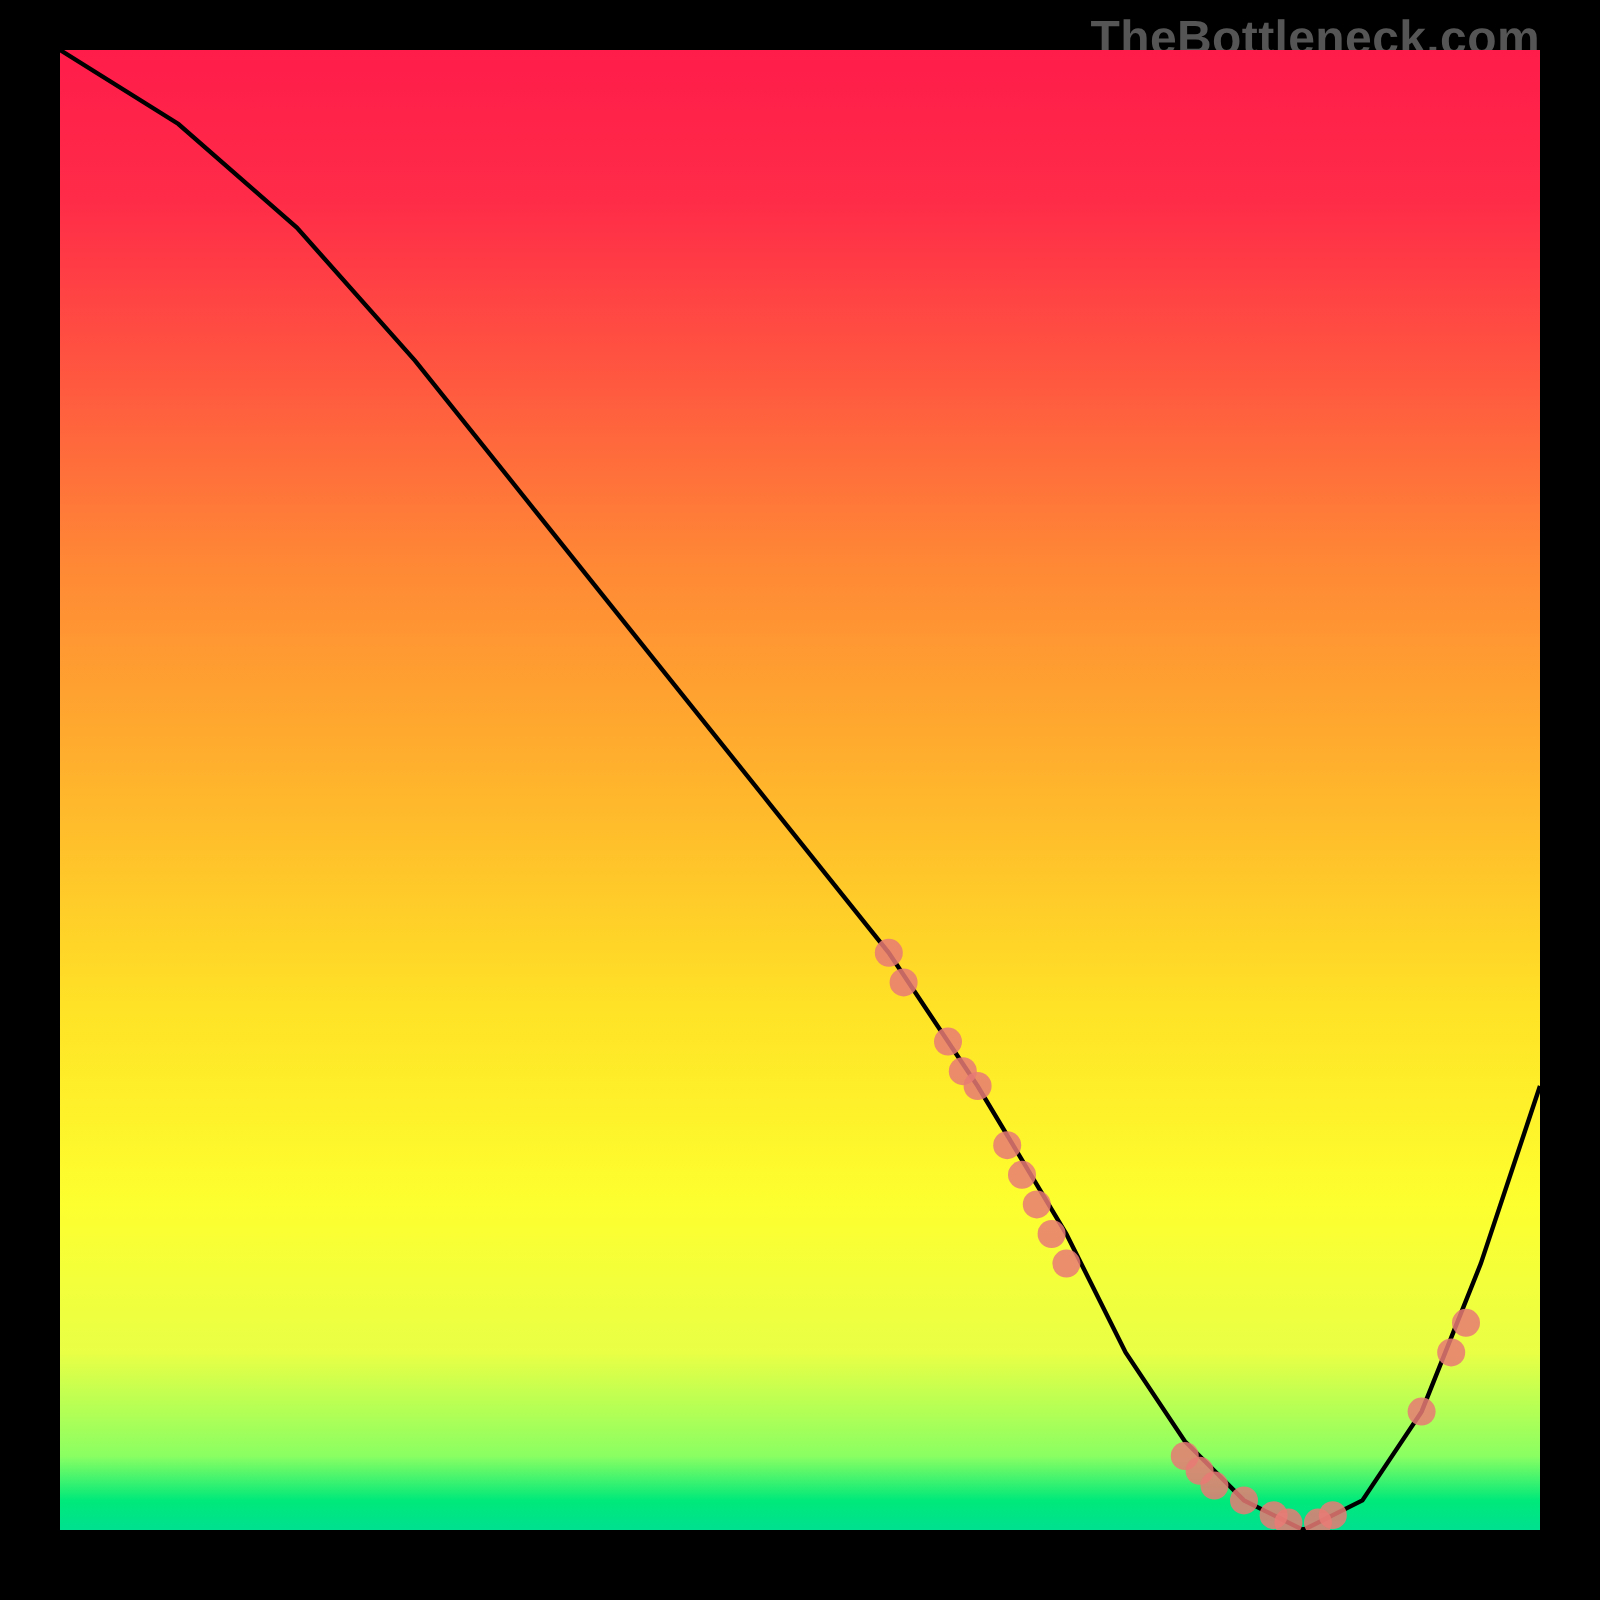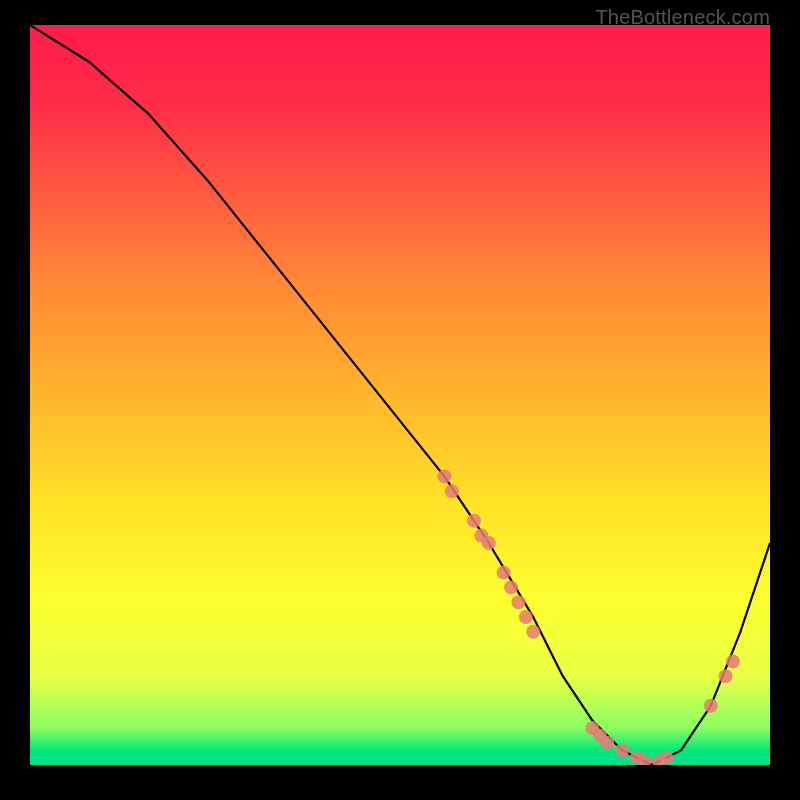--- a/index.html
+++ b/index.html
@@ -34,22 +34,22 @@
       #e9ff45 88%,
       #8aff62 95%,
       #00e97a 98%,
       #00e090 100%
     );
   }
   .watermark {
     position: absolute;
     top: 6px;
     right: 30px;
-    font-size: 20px;
-    font-weight: normal;
+    font-size: 24px;
+    font-weight: bold;
     color: #555;
     letter-spacing: 0.2px;
   }
   .svg-layer {
     position: absolute;
     left: 0;
     top: 0;
     width: 740px;
     height: 740px;
   }

